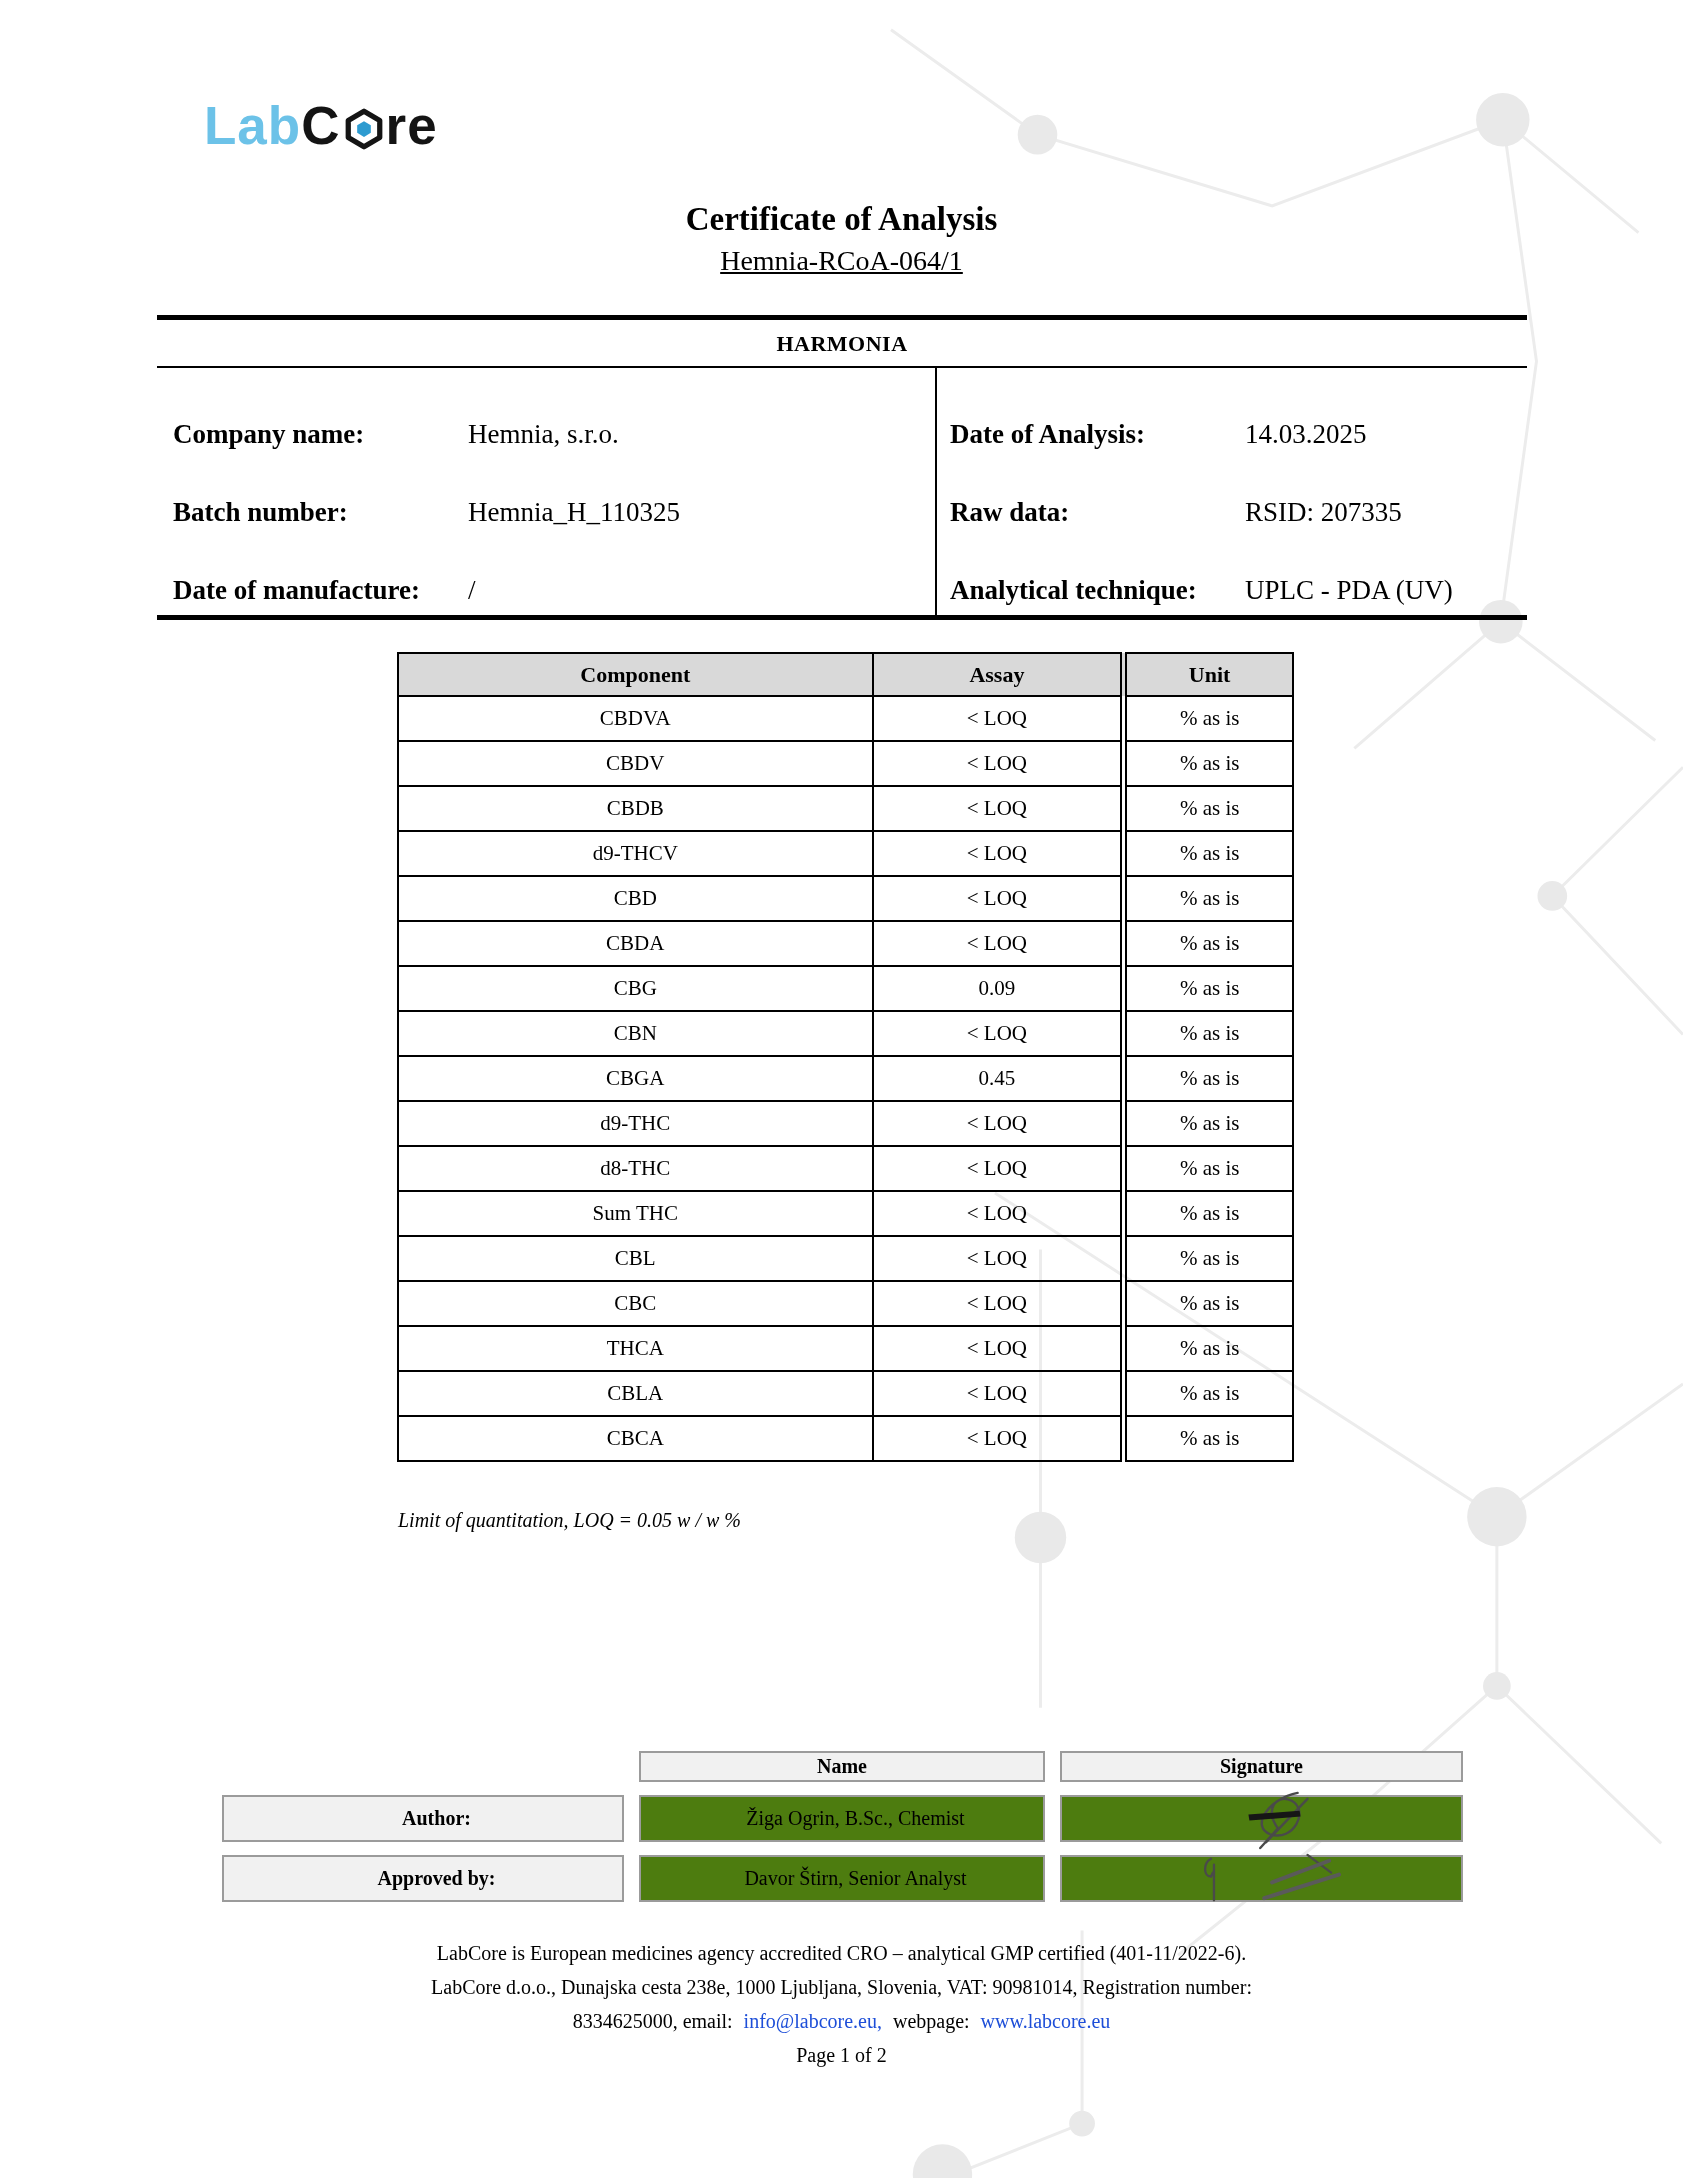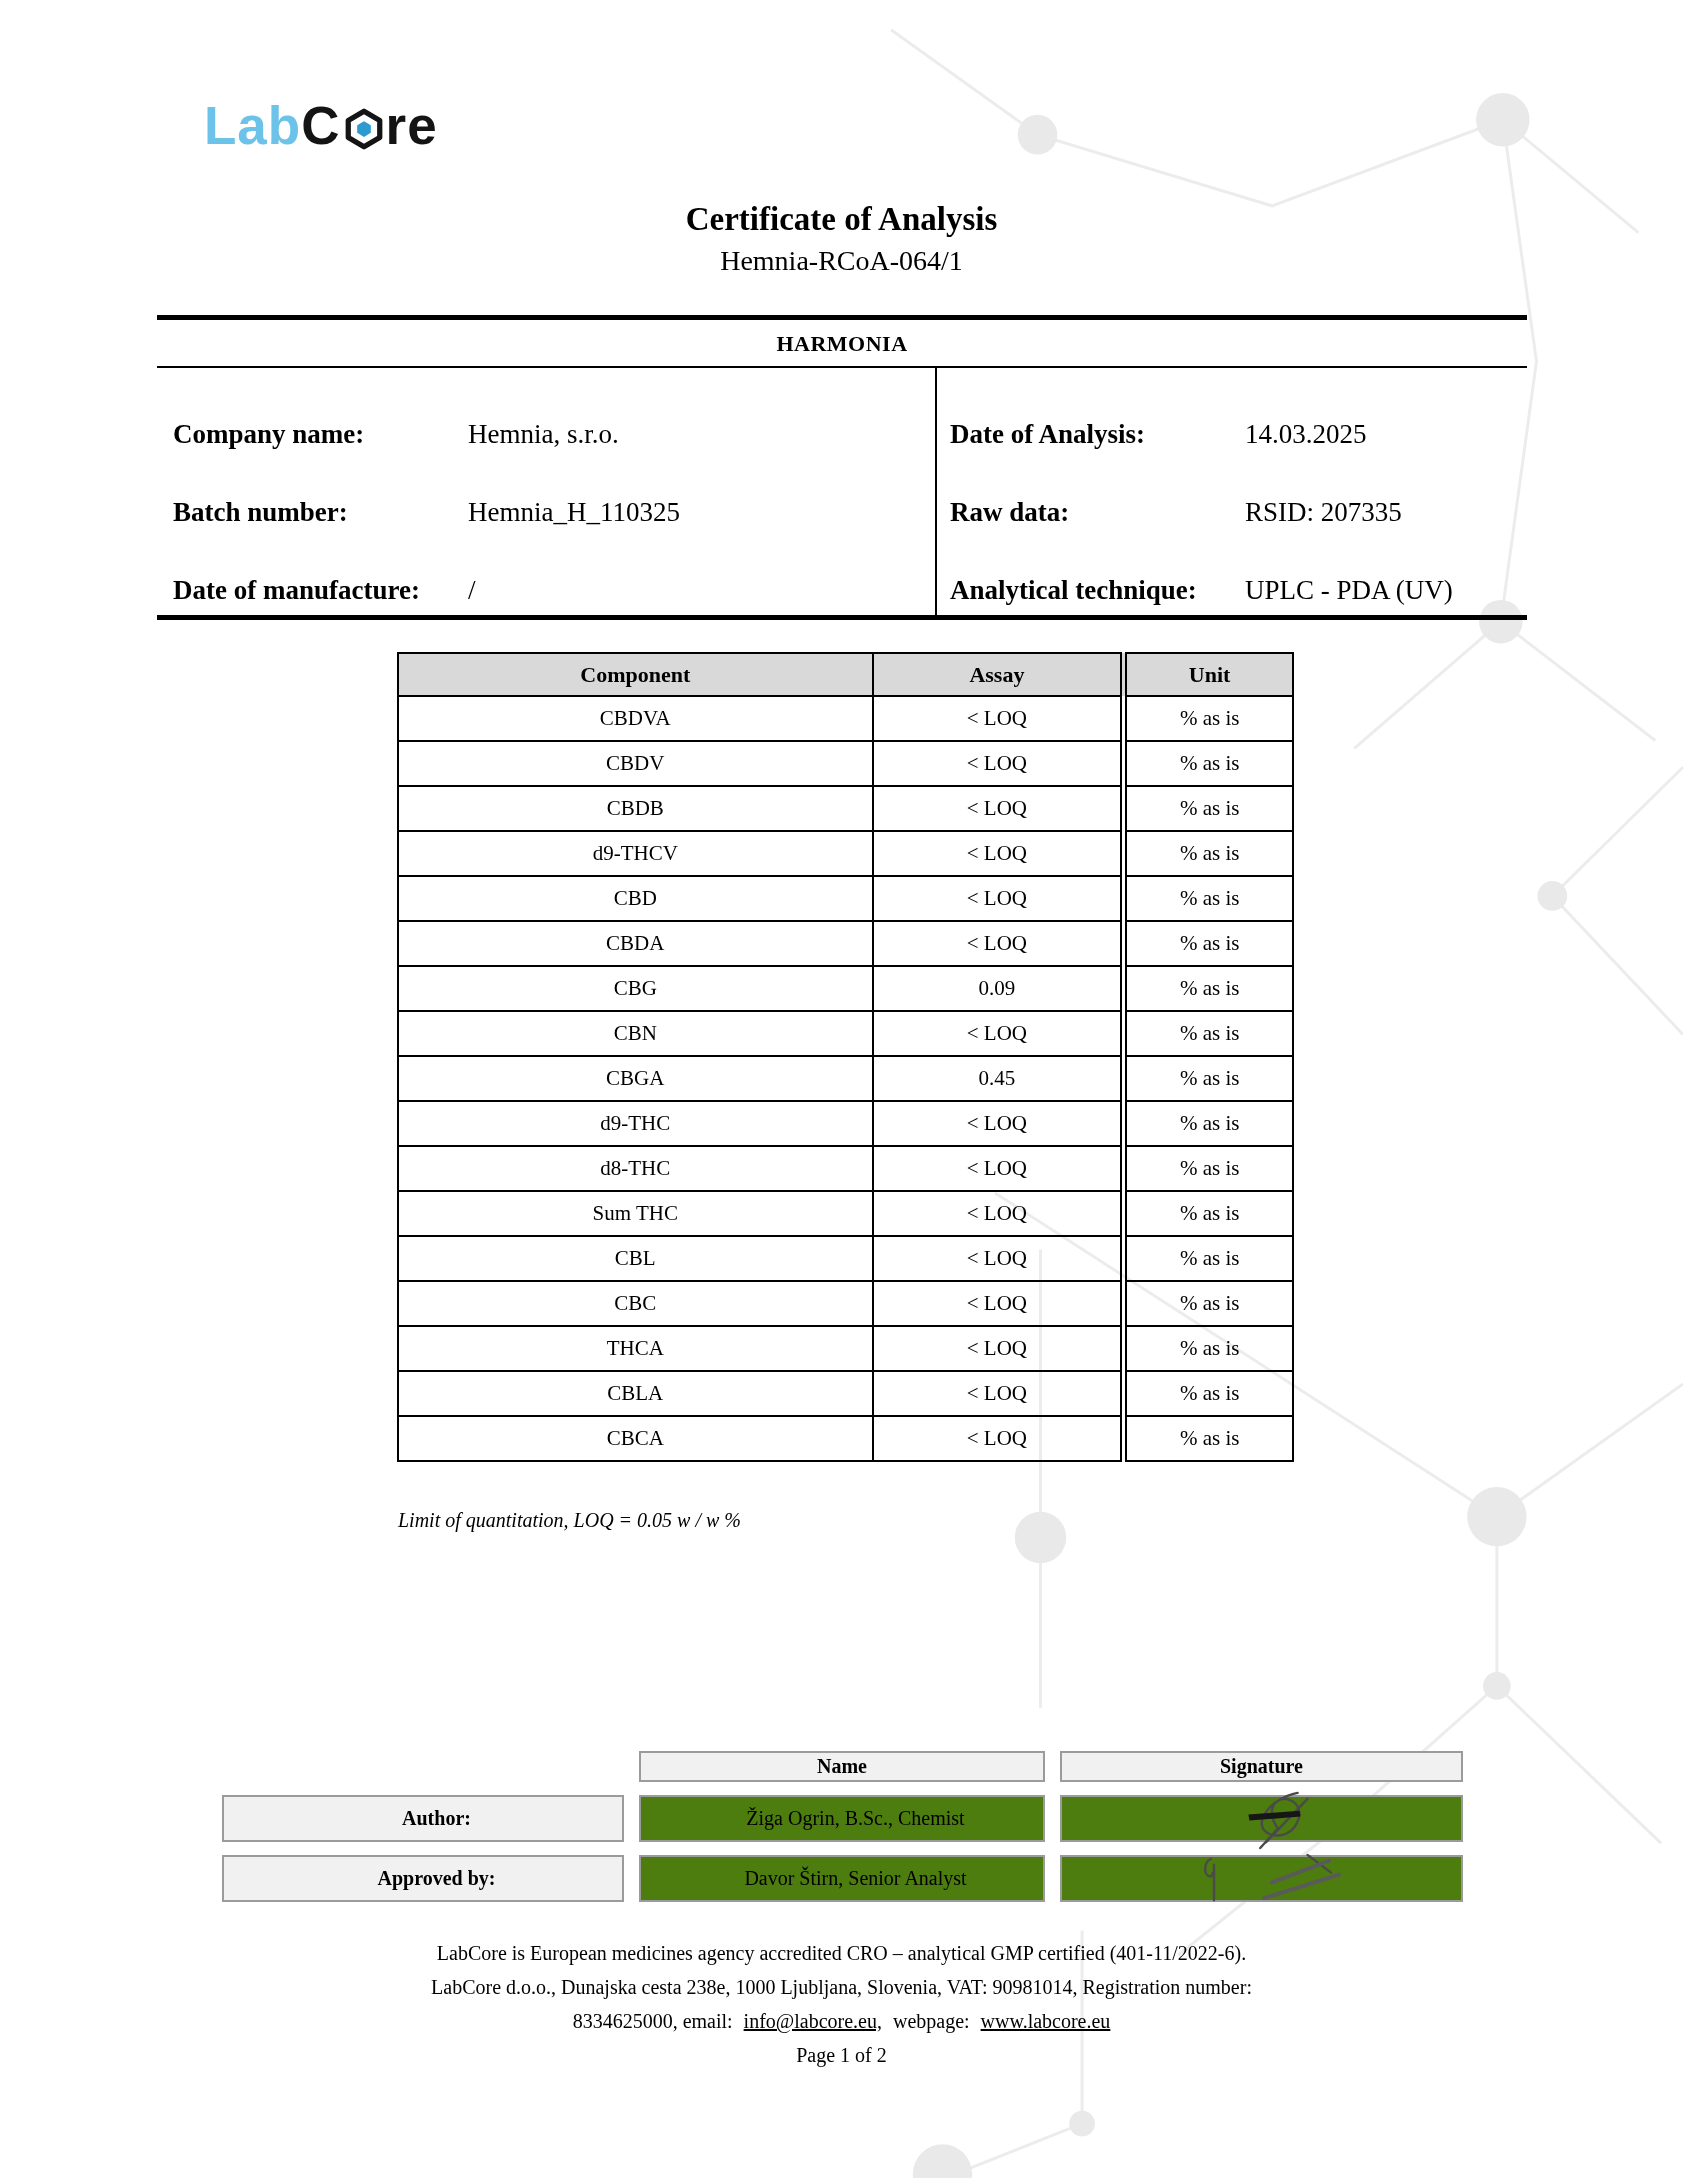--- a/index.html
+++ b/index.html
@@ -13,21 +13,21 @@
   
   .logo{position:absolute;left:204px;top:95px;display:flex;align-items:center;
         font-family:"Liberation Sans", sans-serif;font-weight:600;font-size:53px;letter-spacing:1px;}
   .logo .lab{color:#6cc2e8;}
   .logo .dark{color:#141414;}
   .logo svg{margin:6px 1px 0 2px;display:block;}
 
   
   .title{position:absolute;top:201px;left:0;width:100%;text-align:center;
          font-size:33px;font-weight:bold;}
-  .subtitle{position:absolute;top:245px;left:0;width:100%;text-align:center;font-size:28px;}
+  .subtitle{position:absolute;top:245px;left:0;width:100%;text-align:center;font-size:28px;text-decoration:underline;}
 
   
   .info-section{position:absolute;left:157px;top:315px;width:1370px;border-top:5px solid #000;}
   .product-name{ text-align:center;font-weight:bold;font-size:22px;padding:11px 0 9px 0;letter-spacing:0.5px;}
   .info-body{border-top:2px solid #000;border-bottom:5px solid #000;display:flex;}
   .info-left{width:778px;padding:5px 0 8px 16px;box-sizing:border-box;}
   .info-right{flex:1;border-left:2px solid #000;padding:5px 0 8px 13px;}
   .info-row{display:flex;line-height:33px;font-size:27px;margin-top:45px;}
   .info-label{font-weight:bold;width:295px;flex:0 0 auto;}
   .info-value{}
@@ -51,21 +51,21 @@
             justify-content:center;box-sizing:border-box;}
   .sig-head{height:31px;background:#f1f1f1;font-weight:bold;}
   .sig-row{height:47px;padding-left:27px;}
   .sig-label{background:#f1f1f1;font-weight:bold;}
   .sig-empty{border:none;background:transparent;}
   .sig-img svg{display:block;}
 
   
   .footer{position:absolute;top:1936px;left:0;width:100%;text-align:center;
           font-size:20px;line-height:34px;}
-  .footer a{color:#000000;text-decoration:underline;cursor:pointer;}
+  .footer a{color:#1d4ed8;cursor:pointer;}
   .footer .sp{margin-left:6px;}
 </style>
 </head>
 <body>
 
 <div class="page">
 
   <svg class="watermark" width="1683" height="2178" viewBox="0 0 1700 2200" xmlns="http://www.w3.org/2000/svg">
     <g stroke="#ececec" stroke-width="3" fill="none">
       <path d="M900 30 L1048 136 L1285 208 L1518 121 L1655 235"></path>

